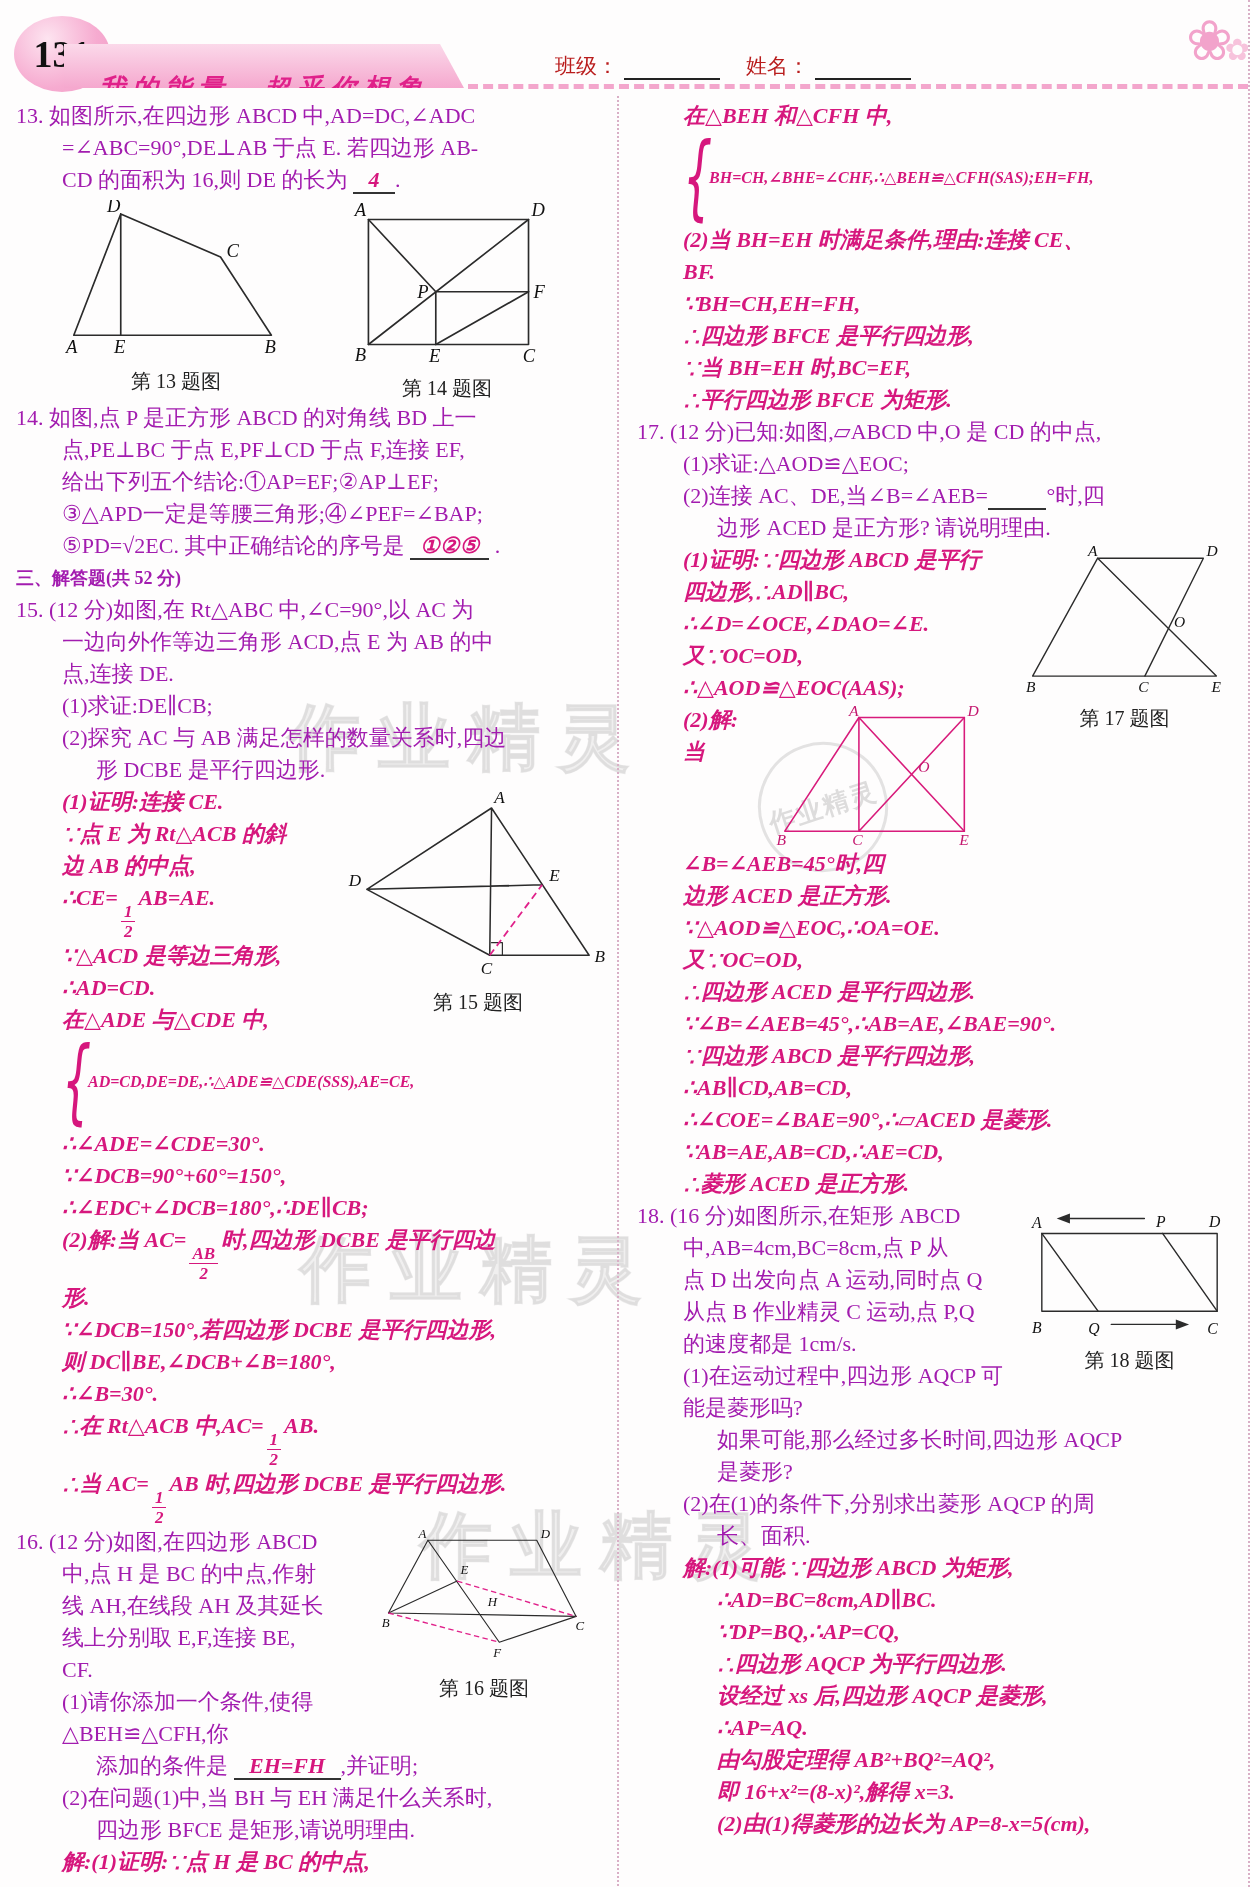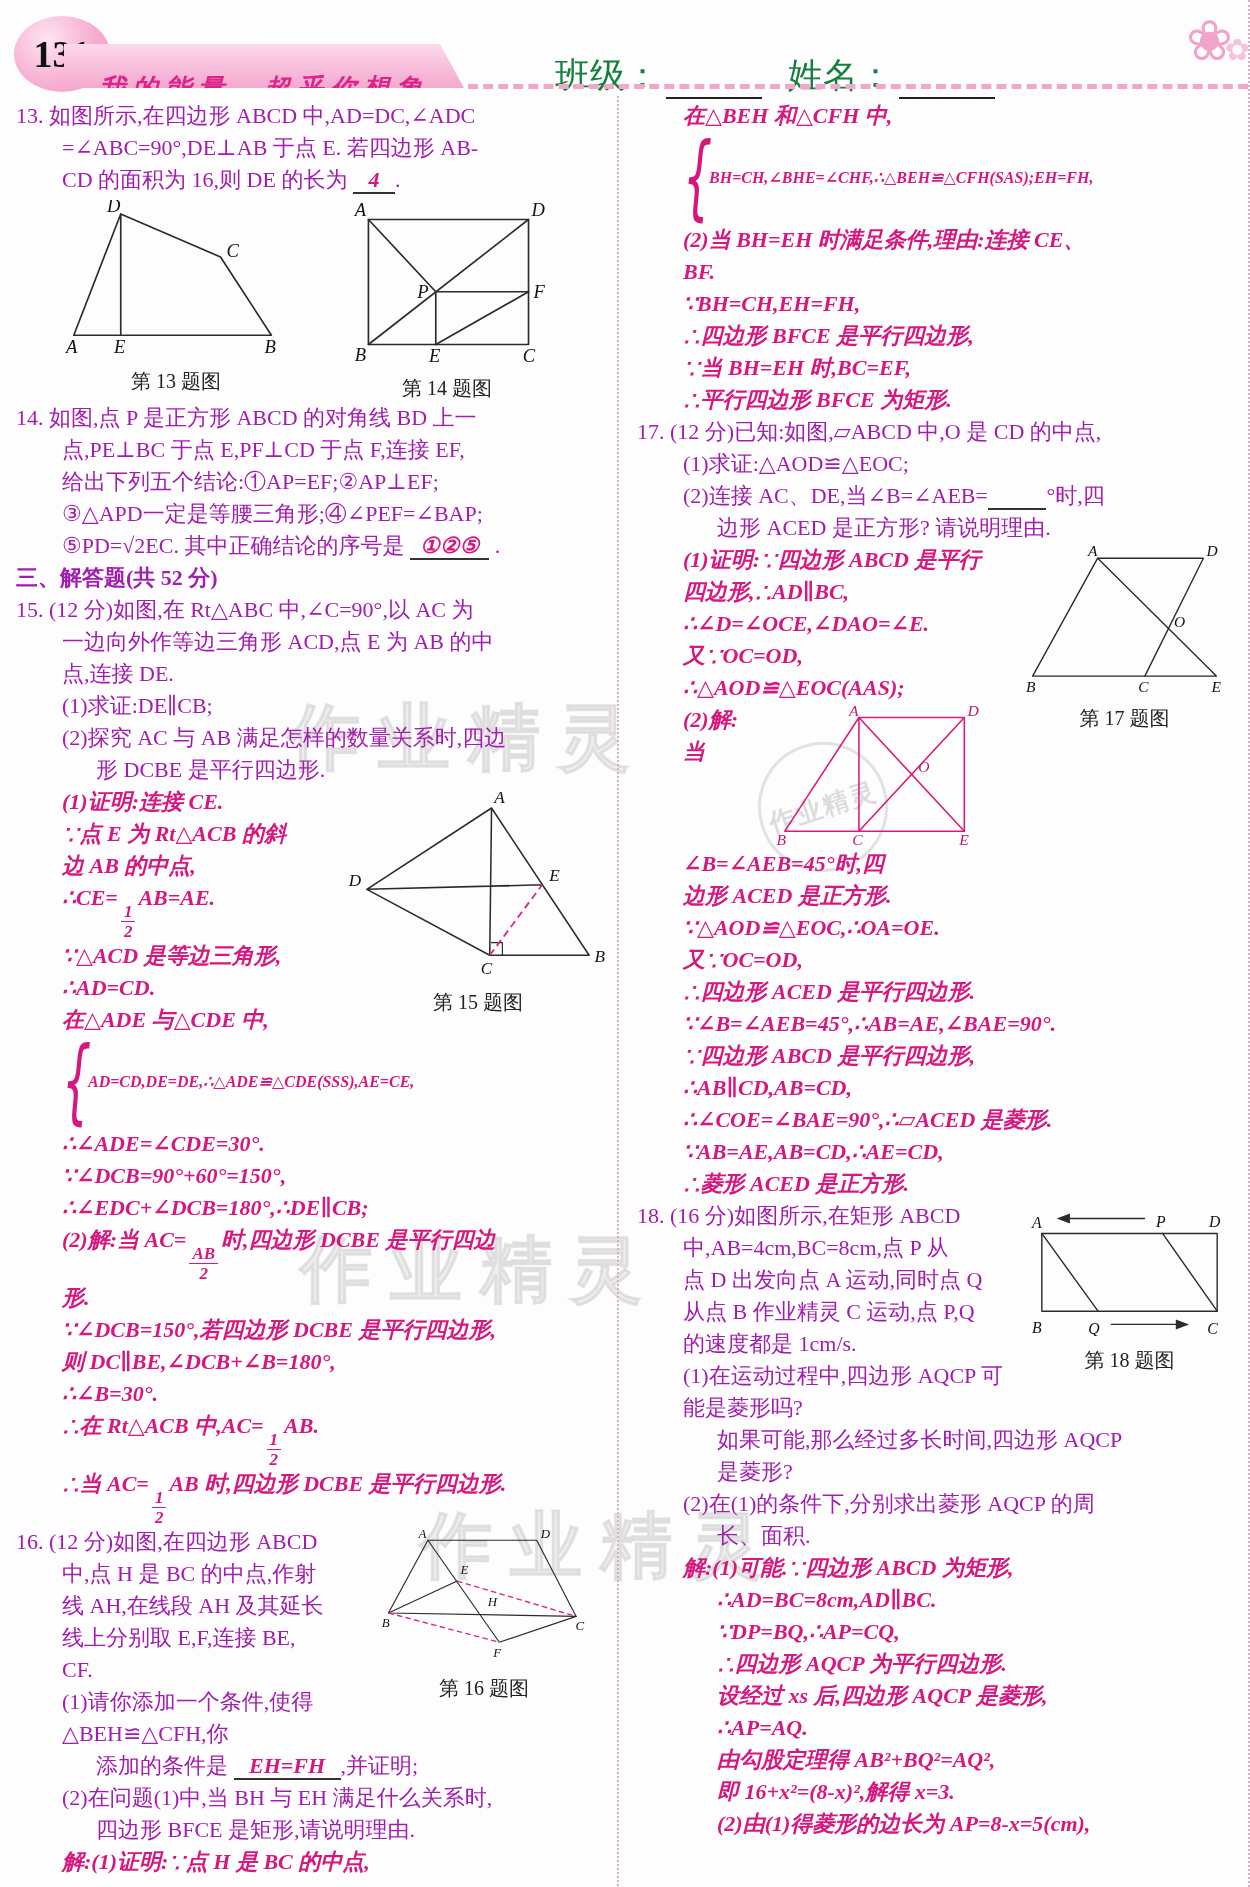--- a/index.html
+++ b/index.html
@@ -10,37 +10,37 @@
   .header{position:relative;height:96px;}
   .page-num{position:absolute;left:14px;top:16px;width:96px;height:76px;border-radius:50%;
             background:radial-gradient(circle at 35% 30%, #fde4f0 0%, #f6abd0 60%, #f29ec8 100%);
             display:flex;align-items:center;justify-content:center;
             font:bold 38px "Liberation Serif",serif;color:#111;}
   .banner{position:absolute;left:64px;top:44px;width:400px;height:44px;
           background:linear-gradient(#fbd9ea,#f5a8ce);
           clip-path:polygon(0 0,94% 0,100% 100%,0 100%);
           display:flex;align-items:center;justify-content:center;}
   .banner span{font:bold italic 26px "Liberation Serif",serif;color:#e0218a;letter-spacing:7px;margin-top:44px;}
-  .fields{position:absolute;left:555px;top:52px;font-size:35px;color:#15803d;}
+  .fields{position:absolute;left:555px;top:52px;font-size:21px;color:#b91c1c;}
   .blankline{display:inline-block;width:96px;border-bottom:2px solid #222;height:26px;
              margin:0 26px 0 6px;vertical-align:bottom;}
   .flourish{position:absolute;right:6px;top:8px;font-size:56px;color:#f2a3cb;letter-spacing:-8px;}
   .flourish small{font-size:30px;color:#f7c3dc;}
   .dash-line{position:absolute;left:468px;right:0;top:84px;border-top:5px dashed #f3a6cc;}
   
   .cols{position:relative;display:flex;z-index:1;}
   .col{box-sizing:border-box;}
   .col-left{width:618px;padding:4px 8px 0 14px;}
   .col-right{width:632px;padding:4px 6px 0 16px;border-left:2px dotted #d9afc6;}
   
   .line{font-size:22px;line-height:32px;white-space:normal;}
   .ind0{padding-left:2px;}
   .ind1{padding-left:48px;}
   .ind2{padding-left:82px;}
-  .bold{font-weight:bold;font-size:22px;}
+  .bold{font-weight:bold;font-size:18px;}
   .c-k{color:#a21caf;}
   .c-m{color:#d6177d;font-style:italic;font-weight:600;}
   .u{border-bottom:2px solid #333;padding:0 10px;}
   .frac{display:inline-flex;flex-direction:column;align-items:center;vertical-align:-12px;
         font-size:17px;line-height:17px;margin:0 3px;}
   .frac .num{border-bottom:1.6px solid currentColor;padding:0 3px 1px;}
   .frac .den{padding-top:1px;}
   
   .brace-row{display:flex;align-items:center;}
   .brace{font-family:"DejaVu Sans",sans-serif;font-weight:200;font-size:92px;line-height:92px;

